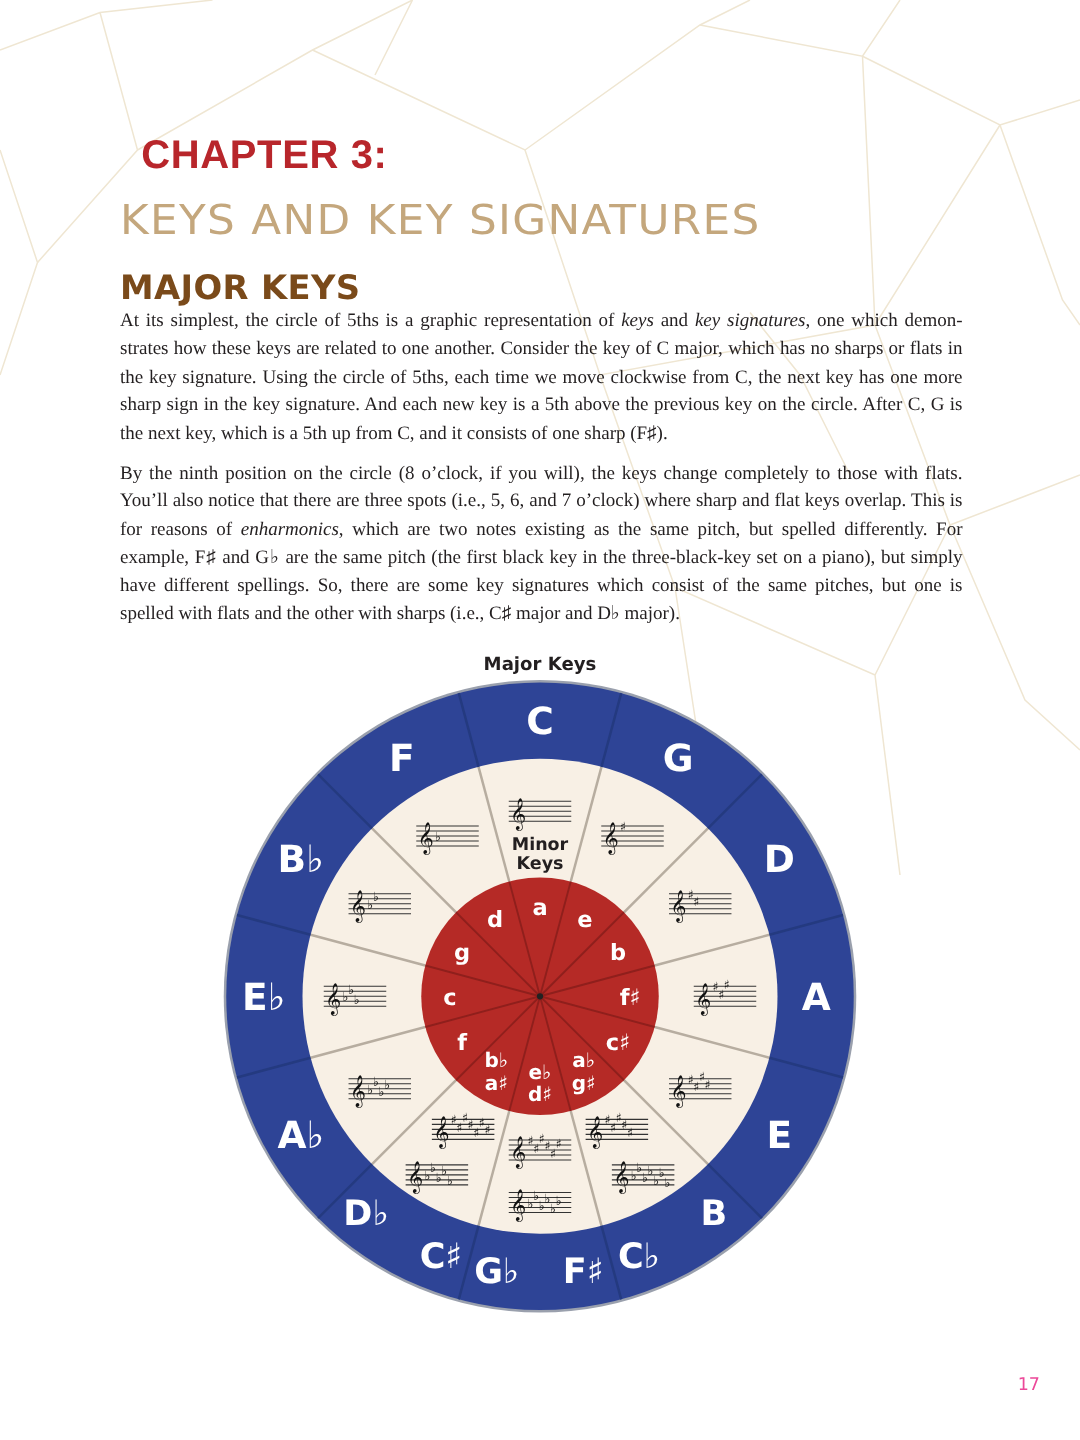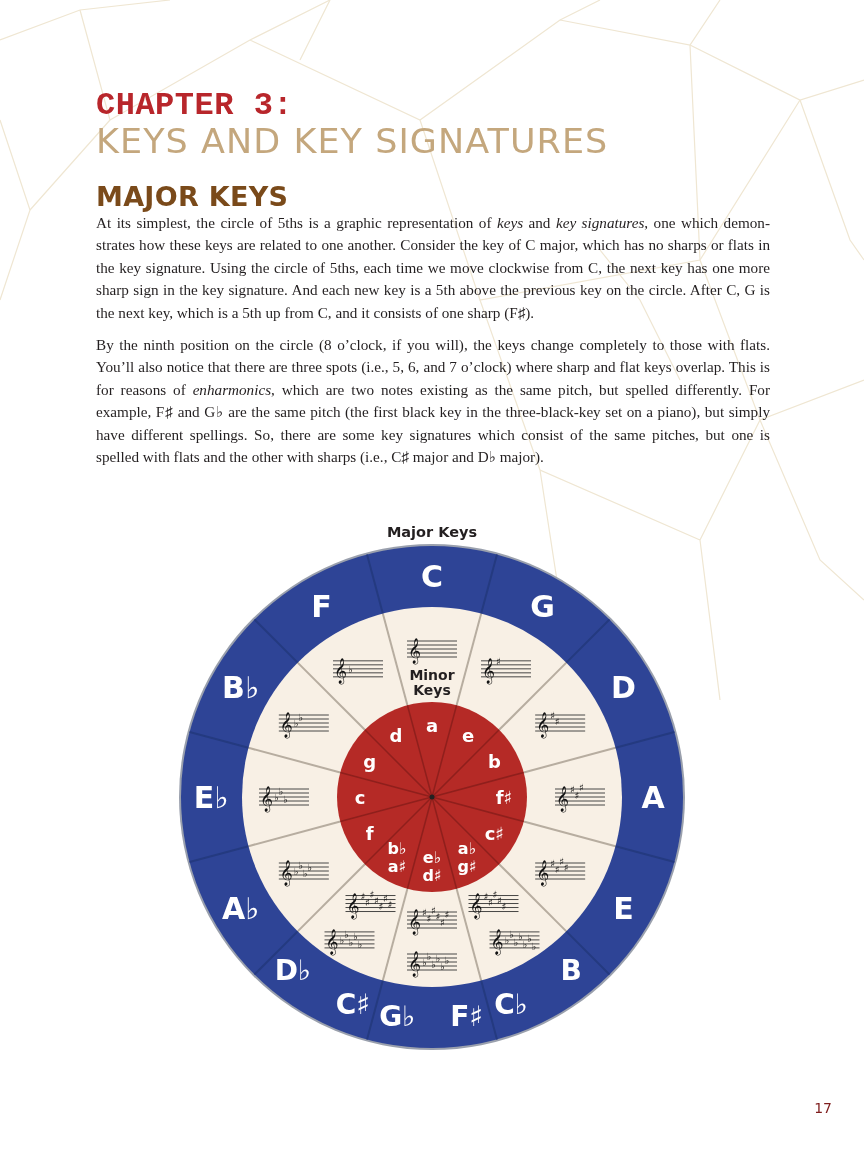--- a/index.html
+++ b/index.html
@@ -5,21 +5,21 @@
   html, body { margin: 0; padding: 0; }
   body {
     width: 864px; height: 1152px; position: relative; overflow: hidden;
     background: #ffffff;
     font-family: "Liberation Serif", serif;
     color: #231f20;
   }
   .bg-pattern { position: absolute; left: 0; top: 0; width: 864px; height: 700px; z-index: 0; }
   .content { position: absolute; left: 96px; top: 88px; width: 674px; z-index: 1; }
   .chapter-title {
-    margin: 0; font-family: Liberation Mono, monospace; font-weight: bold;
+    margin: 17px; font-family: Liberation Sans, sans-serif; font-weight: bold;
     font-size: 32px; line-height: 36px; color: #b8262b; letter-spacing: 0.5px;
   }
   .chapter-subtitle {
     margin: 0; font-family: "DejaVu Sans", sans-serif; font-weight: normal;
     font-size: 33px; line-height: 36px; color: #c4a77d; letter-spacing: 1px;
     transform: scaleX(1.06); transform-origin: left;
   }
   p.body {
     margin: 0 0 10px 0; font-size: 15.2px; line-height: 22.4px; text-align: justify;
     hyphens: manual;
@@ -28,21 +28,21 @@
     margin: 22px 0 0 0; font-family: "DejaVu Sans", sans-serif; font-weight: bold;
     font-size: 27px; line-height: 30px; color: #7a4a1a; letter-spacing: 0.3px;
   }
   .figure { position: absolute; left: 172px; top: 522px; width: 520px; height: 540px; z-index: 1; }
   .figure-title {
     position: absolute; left: 0; width: 520px; top: 2px; text-align: center;
     font-family: "DejaVu Sans", sans-serif; font-weight: bold; font-size: 14.5px; color: #231f20;
   }
   .page-number {
     position: absolute; right: 32px; top: 1100px; font-family: "DejaVu Sans", sans-serif;
-    font-size: 14px; color: #7f1d1d;
+    font-size: 14px; color: #ec4899;
   }
   svg text { font-family: "DejaVu Sans", sans-serif; font-weight: bold; }
 </style>
 </head>
 <body>
 
 <svg class="bg-pattern" viewBox="0 0 864 700">
   <g stroke="#efe6d2" stroke-width="1.2" fill="none">
     <path d="M0 40 L80 10 L170 0 M80 10 L110 120 L30 210 M110 120 L250 40 L330 0 M250 40 L420 120 L560 20 L600 0"></path>
     <path d="M560 20 L690 45 L720 0 M690 45 L800 100 L864 80 M800 100 L850 240 L864 260"></path>

